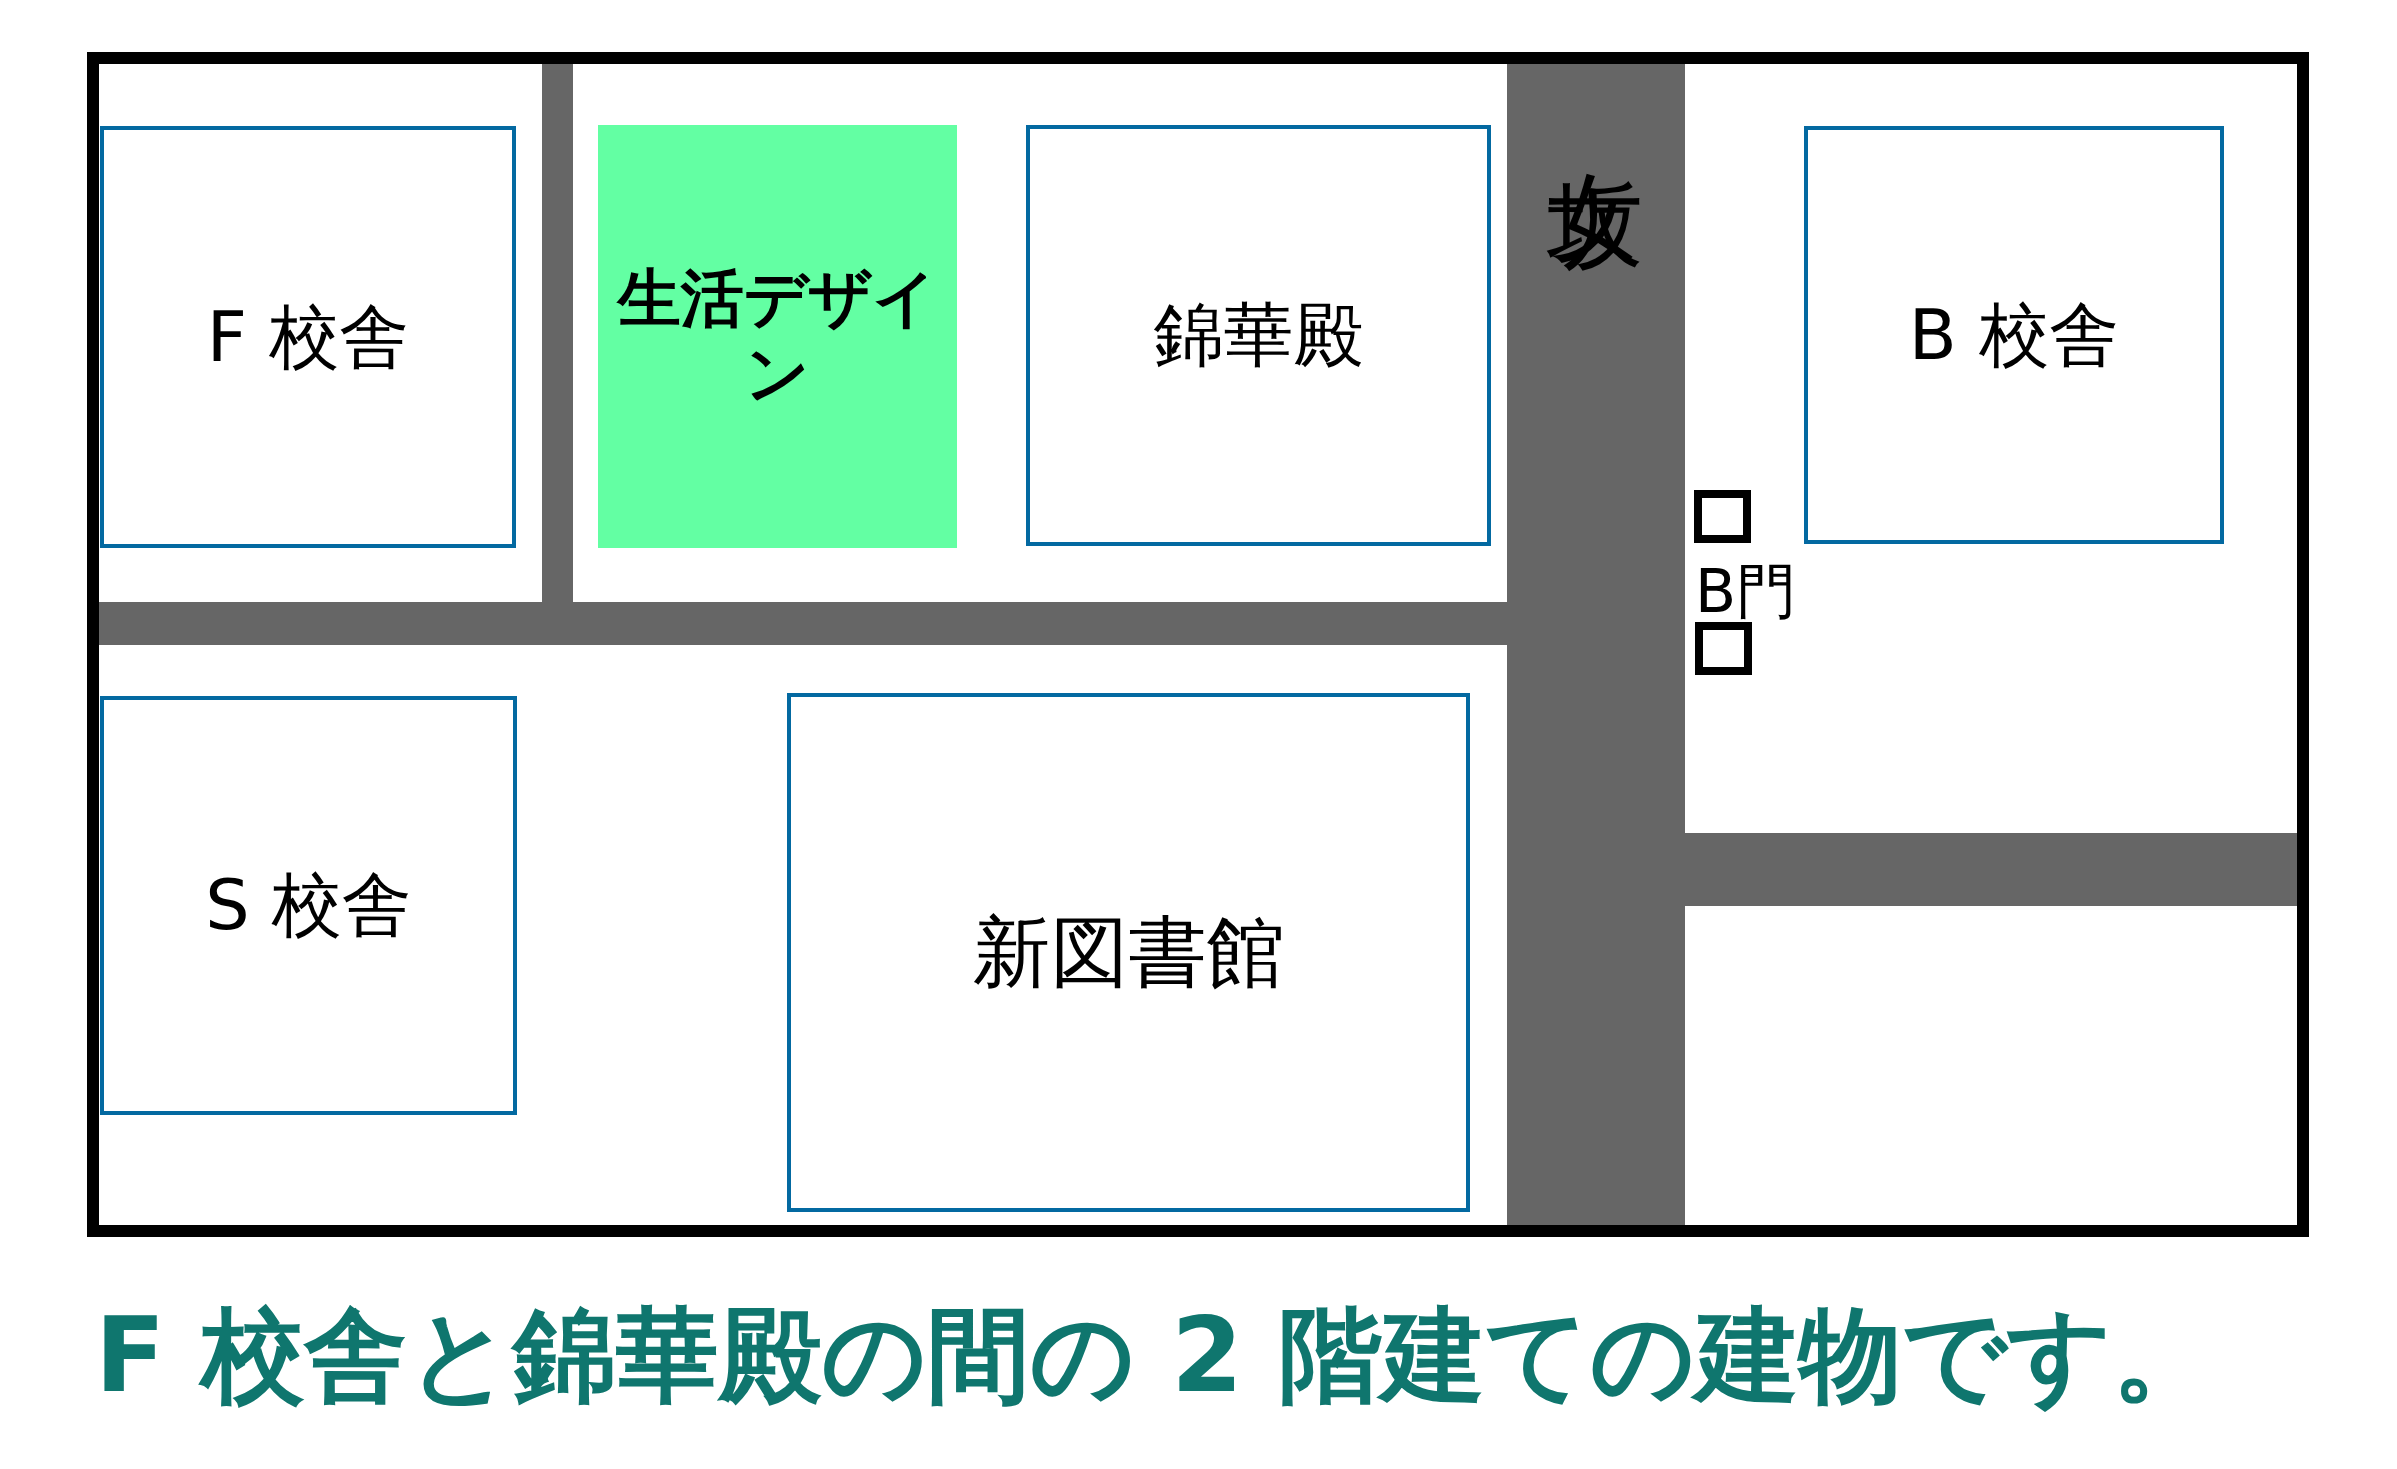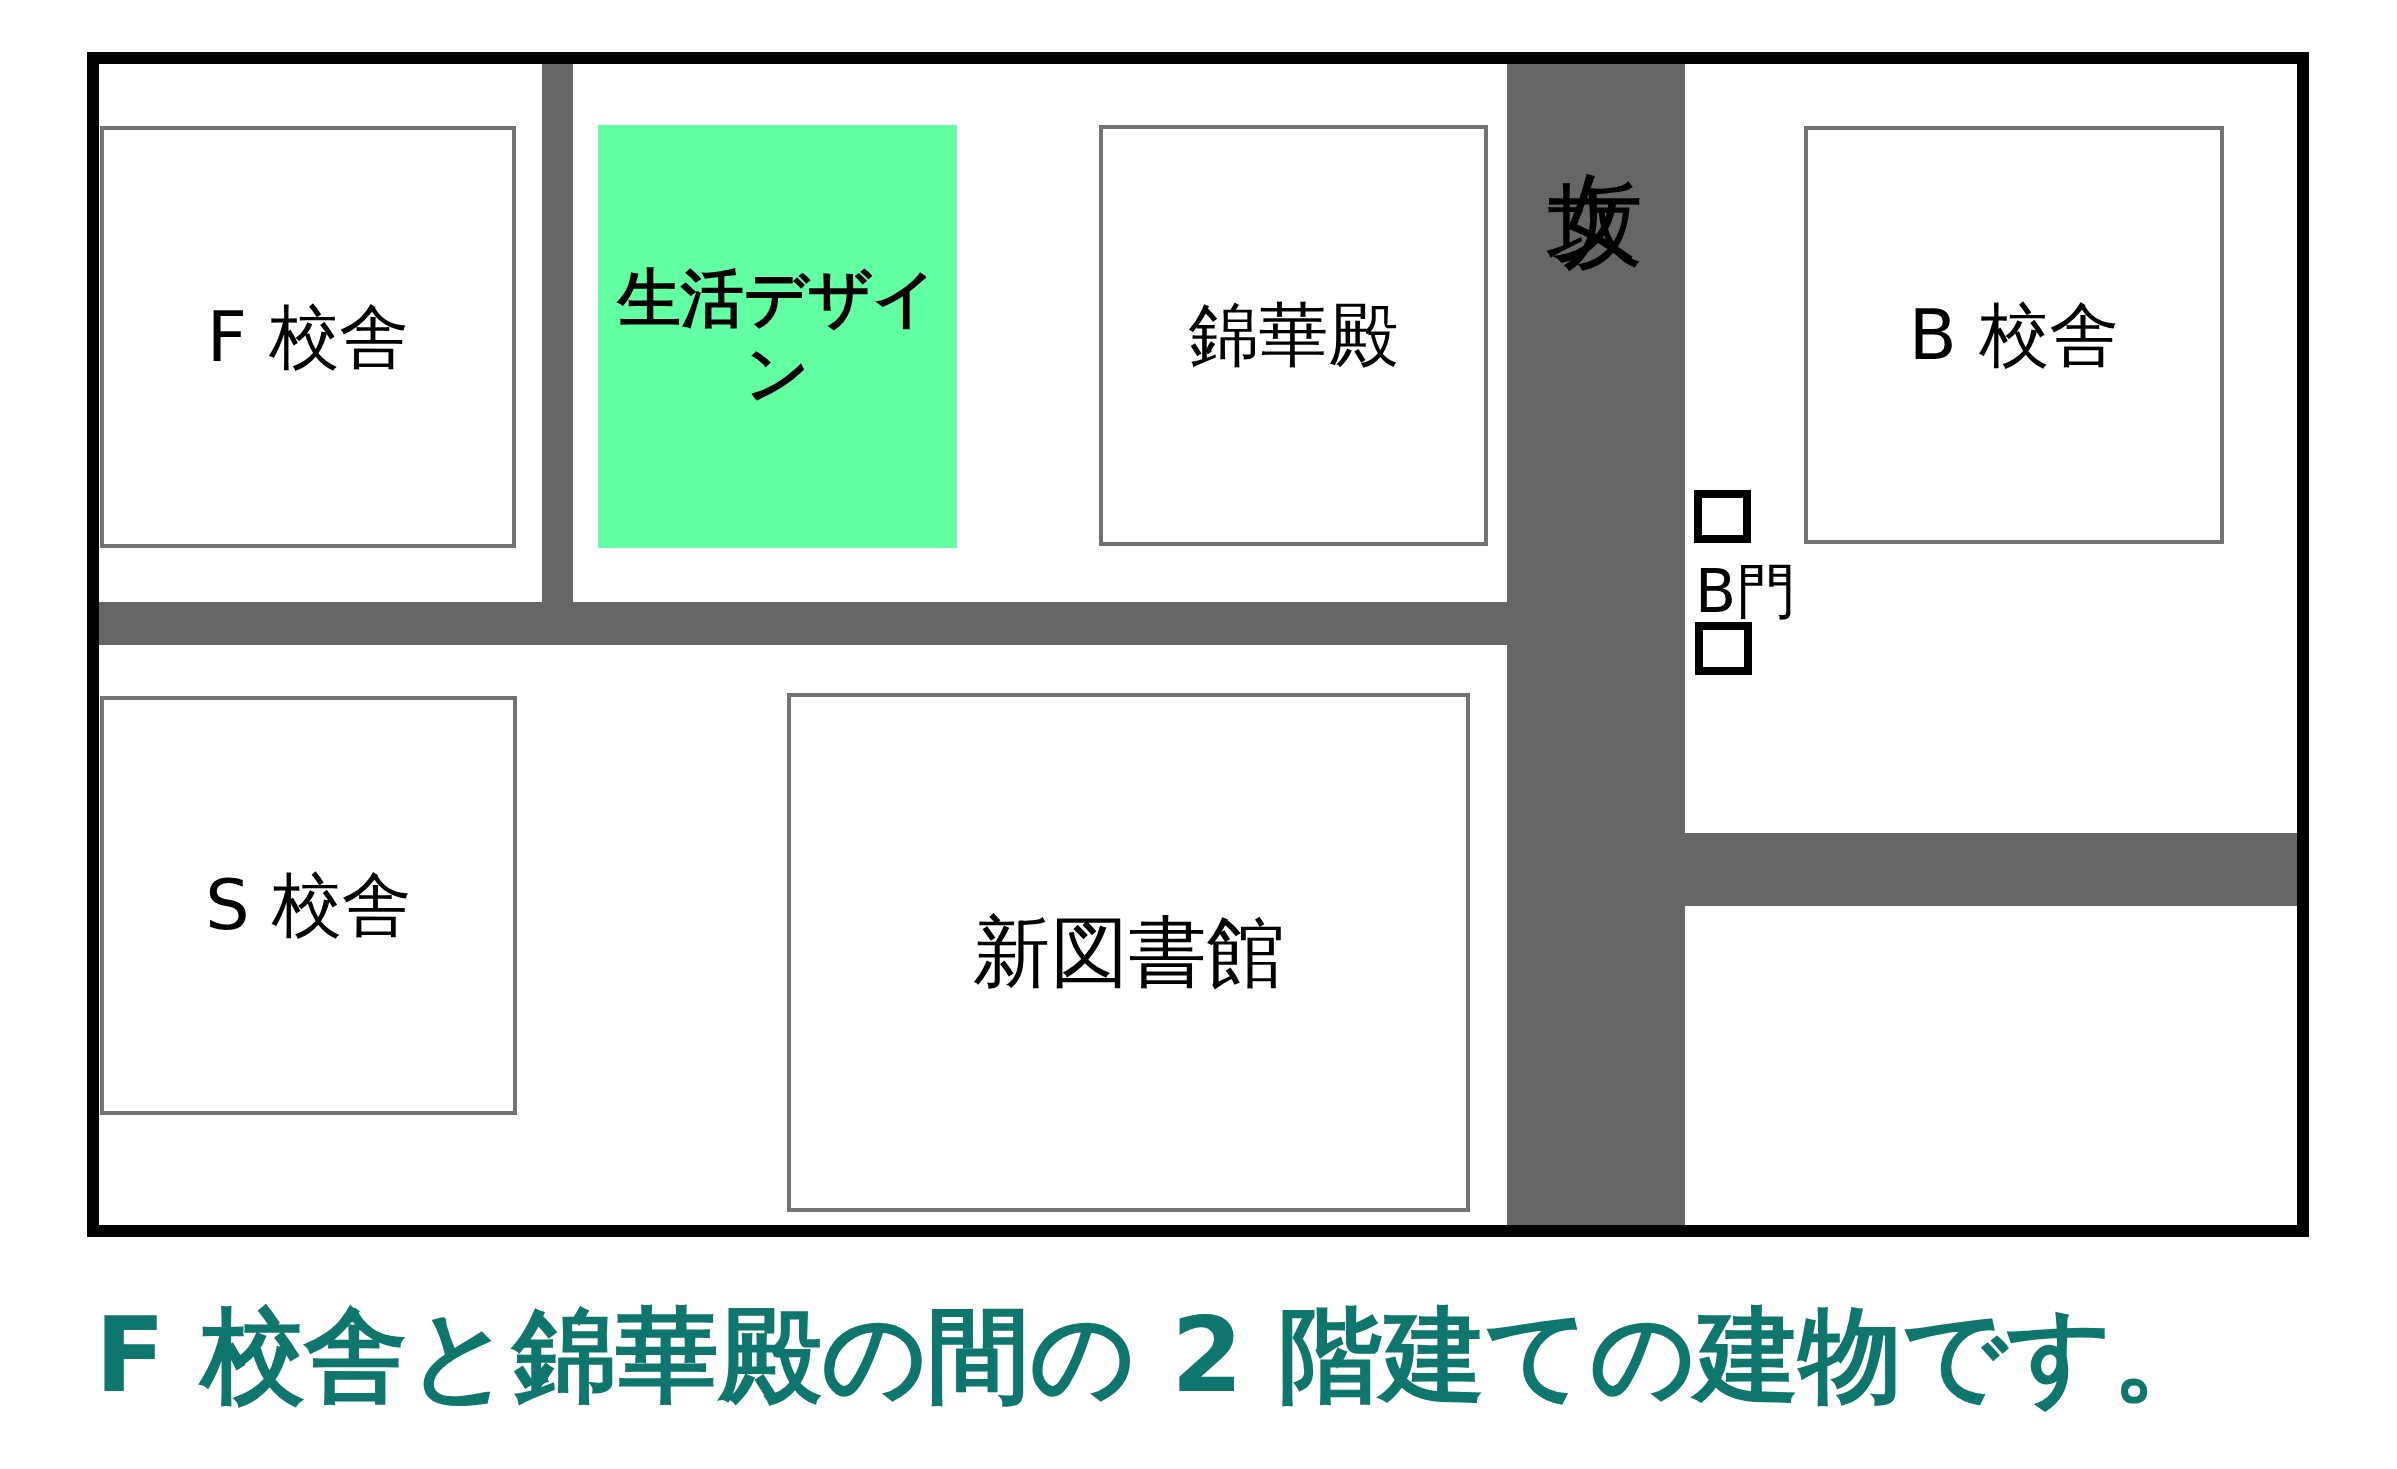--- a/index.html
+++ b/index.html
@@ -7,21 +7,21 @@
     width:2397px;height:1469px;position:relative;background:#ffffff;
     font-family:"DejaVu Sans", sans-serif;color:#000;
   }
   .map{
     position:absolute;left:87px;top:52px;width:2222px;height:1185px;
     border:12px solid #000;box-sizing:border-box;background:#fff;
   }
   .map *{box-sizing:border-box;}
   .road{position:absolute;background:#666666;}
   .building{
-    position:absolute;background:#fff;border:4px solid #737373;
+    position:absolute;background:#fff;border:4px solid #0369a1;
     display:flex;align-items:center;justify-content:center;
     text-align:center;font-size:70px;line-height:1.1;color:#000;
   }
   .building.highlight{
     border:none;font-weight:700;font-size:63px;line-height:1.18;
   }
   .building.library{font-size:78px;}
   .v-label{
     position:absolute;left:1447px;top:32px;
     writing-mode:vertical-rl;text-orientation:upright;
@@ -53,21 +53,21 @@
   <div class="building" style="left:1px;top:62px;width:416px;height:422px;">
     <span>F 校舎</span>
   </div>
 
   <div class="building highlight" style="left: 499px; top: 61px; width: 359px; height: 423px; background: rgb(99, 255, 163);">
     <span>
       <span style="display:block;">生活デザイン</span>
     </span>
   </div>
 
-  <div class="building" style="left:1000px;top:61px;width:389px;height:421px;">
+  <div class="building" style="left:927px;top:61px;width:465px;height:421px;">
     <span>錦華殿</span>
   </div>
 
   <div class="building" style="left:1705px;top:62px;width:420px;height:418px;">
     <span>B 校舎</span>
   </div>
 
   <div class="building" style="left:1px;top:632px;width:417px;height:419px;">
     <span>S 校舎</span>
   </div>

